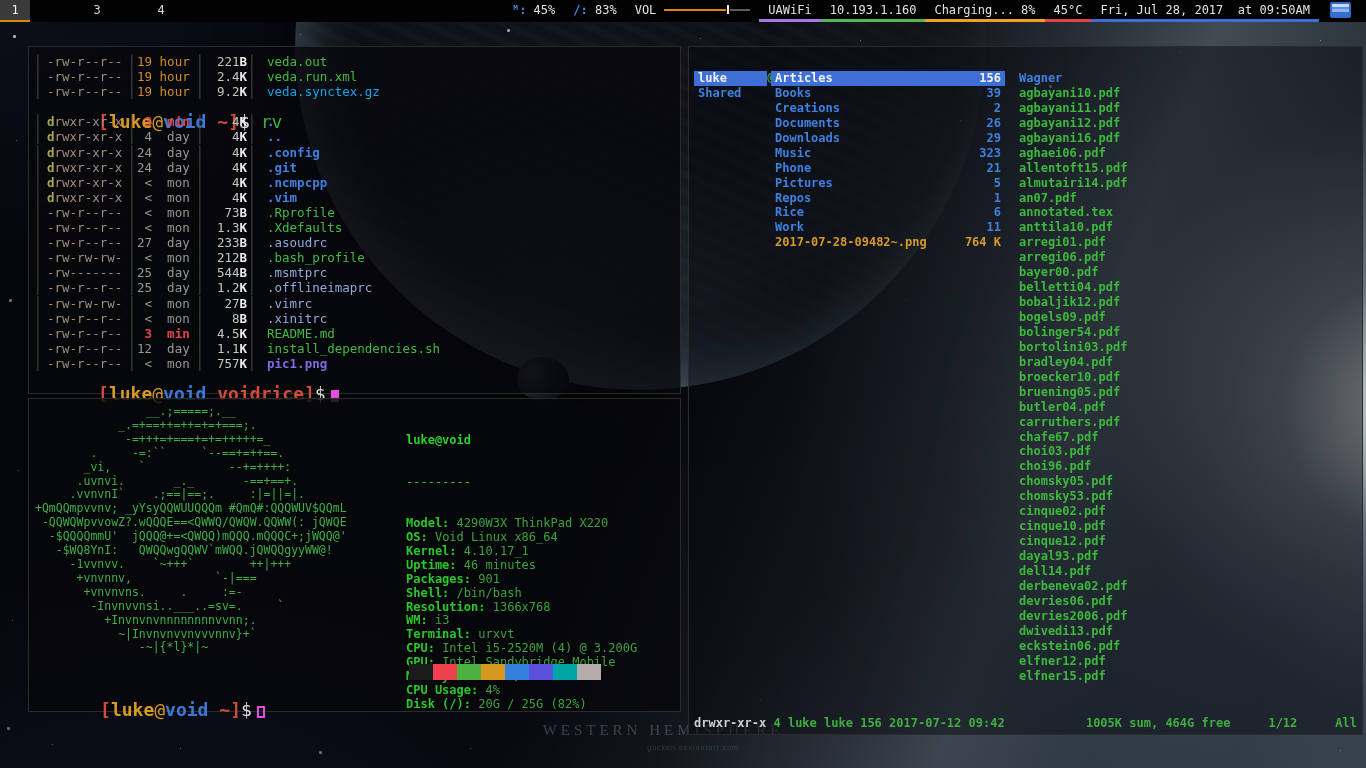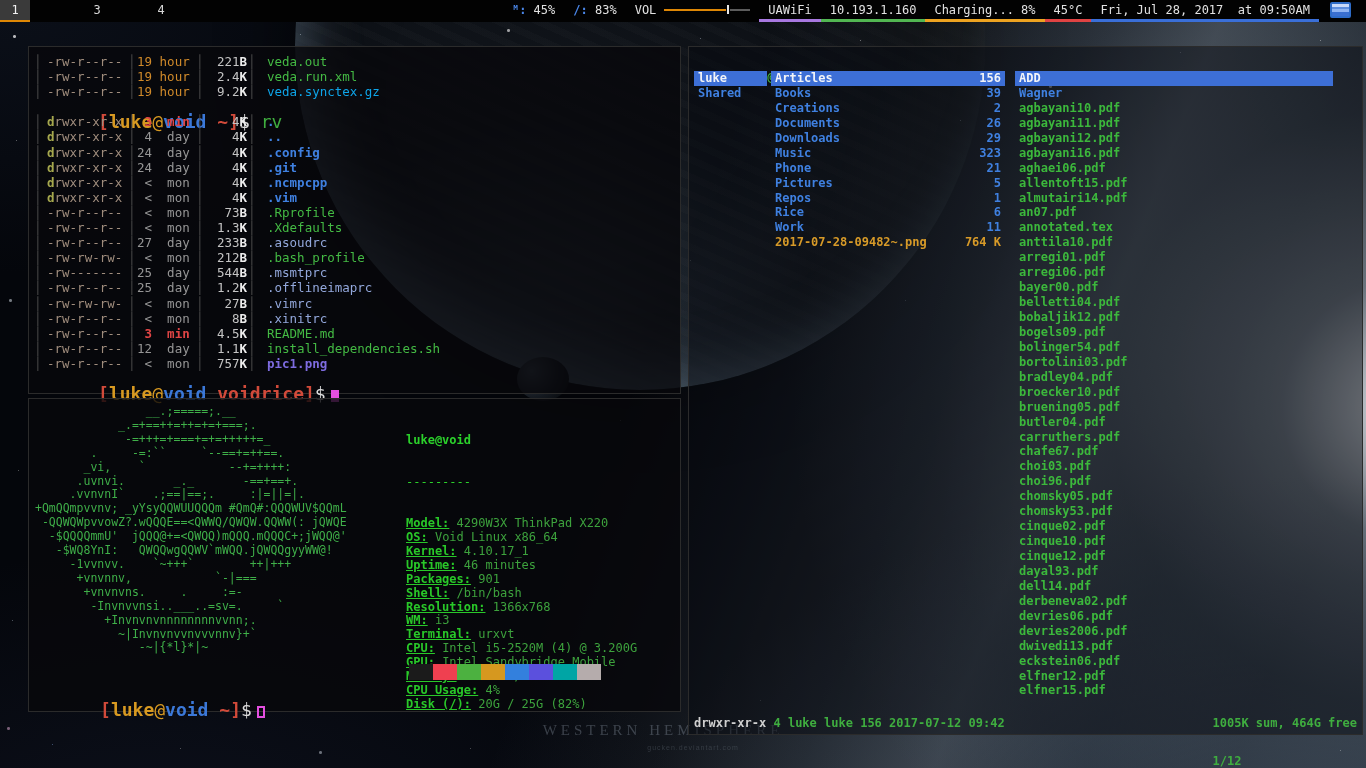--- a/index.html
+++ b/index.html
@@ -104,21 +104,21 @@
   .cursor-hollow{display:inline-block;width:8px;height:12px;border:2px solid #e44fe0;box-sizing:border-box;
     vertical-align:-2px;margin-left:5px;}
 
   
   #nf-ascii{position:absolute;left:6px;top:6px;margin:0;font-size:11.5px;line-height:13.9px;
     color:#3faf49;font-family:"DejaVu Sans Mono",monospace;}
   #nf-info{position:absolute;left:377px;top:7px;font-size:12px;line-height:13.9px;white-space:pre;}
   .nf-title{color:#2bd12b;font-weight:bold;}
   .nf-dash{color:#2bd12b;}
   .nf-line{height:13.9px;}
-  .nf-label{color:#29c829;font-weight:bold;text-decoration:underline;}
+  .nf-label{color:#29c829;font-weight:bold;}
   .nf-value{color:#3da23d;}
   #nf-palette{position:absolute;left:380px;top:265px;display:flex;}
   .pal{width:24px;height:16px;display:inline-block;}
   #fetch-prompt{position:absolute;left:6px;top:288px;}
 
   
   #rg-title{position:absolute;left:6px;top:8px;height:15px;line-height:15px;font-size:12px;
     font-weight:bold;white-space:pre;}
   .rg-host{color:#3fae3f;}
   .rg-path{color:#cfd8e0;}
@@ -130,21 +130,21 @@
   .rg-row{height:14.95px;line-height:14.95px;white-space:pre;overflow:hidden;padding:0 4px;
     display:flex;justify-content:space-between;color:#3f80e0;}
   .rg-sel{background:#3d6fd6;color:#f2f4f8;}
   .rg-file{color:#3cb83c;font-weight:bold;justify-content:flex-start;}
   .rg-file-orange{color:#d79a28;}
   .rg-count{margin-left:8px;}
   #rg-status{position:absolute;left:5px;right:5px;bottom:3px;height:16px;line-height:16px;
     font-size:12px;font-weight:bold;display:flex;justify-content:space-between;white-space:pre;}
   .rs-perm{color:#cfcfcf;}
   .rs-green{color:#3fae3f;}
-  #rg-status .right{display:flex;gap:22px;flex-direction:column;}
+  #rg-status .right{display:flex;gap:38px;}
 </style>
 </head>
 <body>
 
 <div id="screen">
 
   <div class="wall-layer" id="wall-deep"></div>
   <div id="planet"></div>
   <div id="moon"></div>
   <div class="wall-layer" id="beam"></div>
@@ -265,21 +265,20 @@
         <div class="rg-row"><span class="rg-name">Downloads</span><span class="rg-count">29</span></div>
         <div class="rg-row"><span class="rg-name">Music</span><span class="rg-count">323</span></div>
         <div class="rg-row"><span class="rg-name">Phone</span><span class="rg-count">21</span></div>
         <div class="rg-row"><span class="rg-name">Pictures</span><span class="rg-count">5</span></div>
         <div class="rg-row"><span class="rg-name">Repos</span><span class="rg-count">1</span></div>
         <div class="rg-row"><span class="rg-name">Rice</span><span class="rg-count">6</span></div>
         <div class="rg-row"><span class="rg-name">Work</span><span class="rg-count">11</span></div>
         <div class="rg-row rg-file-orange"><span class="rg-name">2017-07-28-09482~.png</span><span class="rg-count">764 K</span></div>
       </div>
     <div class="rg-col" id="rg-preview">
-        <div class="rg-row rg-sel"><span>ADD</span></div>
         <div class="rg-row"><span>Wagner</span></div>
         <div class="rg-row rg-file"><span>agbayani10.pdf</span></div>
         <div class="rg-row rg-file"><span>agbayani11.pdf</span></div>
         <div class="rg-row rg-file"><span>agbayani12.pdf</span></div>
         <div class="rg-row rg-file"><span>agbayani16.pdf</span></div>
         <div class="rg-row rg-file"><span>aghaei06.pdf</span></div>
         <div class="rg-row rg-file"><span>allentoft15.pdf</span></div>
         <div class="rg-row rg-file"><span>almutairi14.pdf</span></div>
         <div class="rg-row rg-file"><span>an07.pdf</span></div>
         <div class="rg-row rg-file"><span>annotated.tex</span></div>

